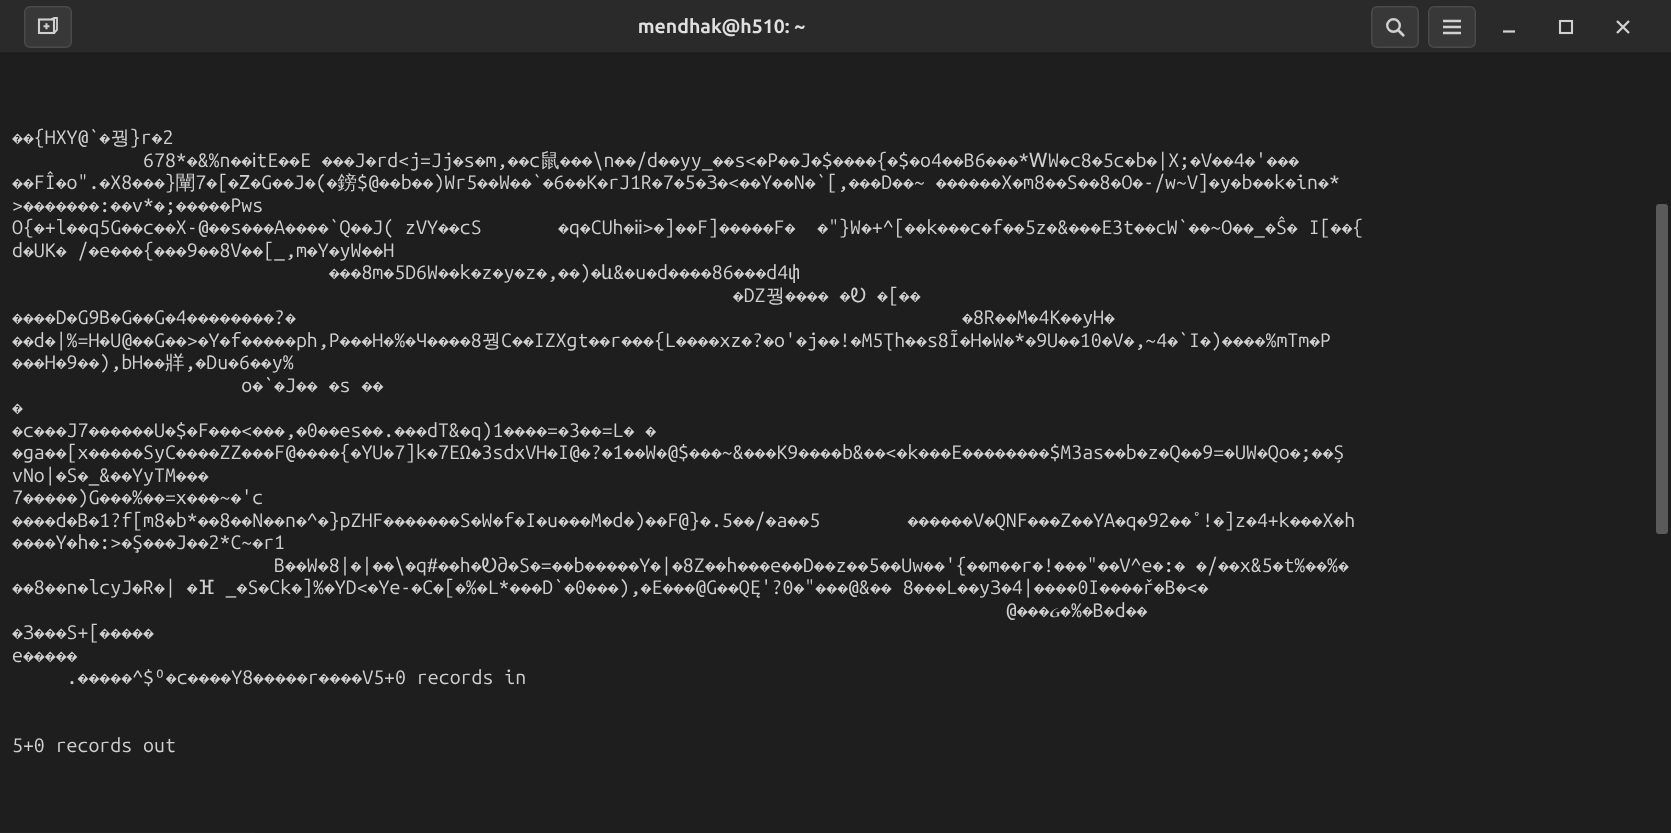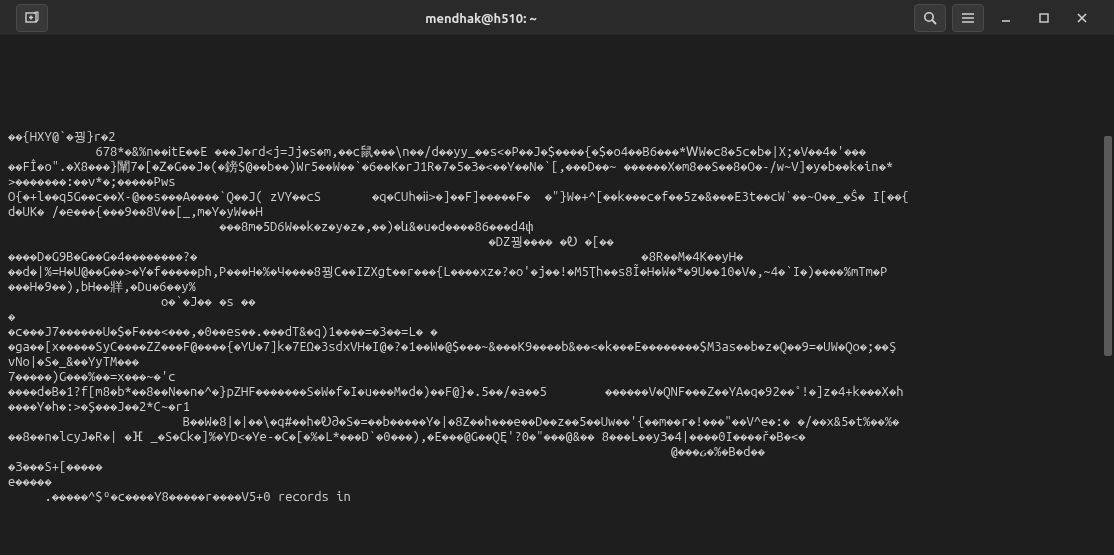--- a/index.html
+++ b/index.html
@@ -64,21 +64,20 @@
       white-space: pre;
       line-height: 15px;
       overflow: hidden;
       position: relative;
       letter-spacing: 0;
     }
     .output {
       white-space: pre-wrap;
       word-break: break-all;
       overflow-wrap: anywhere;
-      margin-top: 44px;
     }
     .scrollbar {
       position: absolute;
       right: 2px;
       top: 100px;
       width: 8px;
       height: 220px;
       background: #5a5a5a;
       border-radius: 2px;
     }
@@ -148,14 +147,15 @@
 vNo|�S�_&amp;��YyTM���
 7�����)G���%��=x���~�'c
 ����d�B�1?f[m8�b*��8��N��n�^�}pZHF�������S�W�f�I�u���M�d�)��F@}�.5��/�a��5        ������V�QNF���Z��YA�q�92��˚!�]z�4+k���X�h
 ����Y�h�:&gt;�Ş���J��2*C~�r1
                         B��W�8|�|��\�q#��h�Ꭷ∂�S�=��b�����Y�|�8Z��h���e��D��z��5��Uw��'{��m��r�!���"��V^e�:� �/��x&amp;5�t%��%�
 ��8��n�lcyJ�R�| �ⴼ _�S�Ck�]%�YD&lt;�Ye-�C�[�%�L*���D`�0���),�E���@G��QĘ'?0�"���@&amp;�� 8���L��yЗ�4|����0I����ř�B�&lt;�
                                                                                            @���ᏽ�%�B�d��
 �З���S+[�����
 e�����
      .�����^$ᴼ�c����Y8�����r����V5+0 records in</div>
+  <div class="output">5+0 records out</div>
   
 </div>
 
 </body></html>

